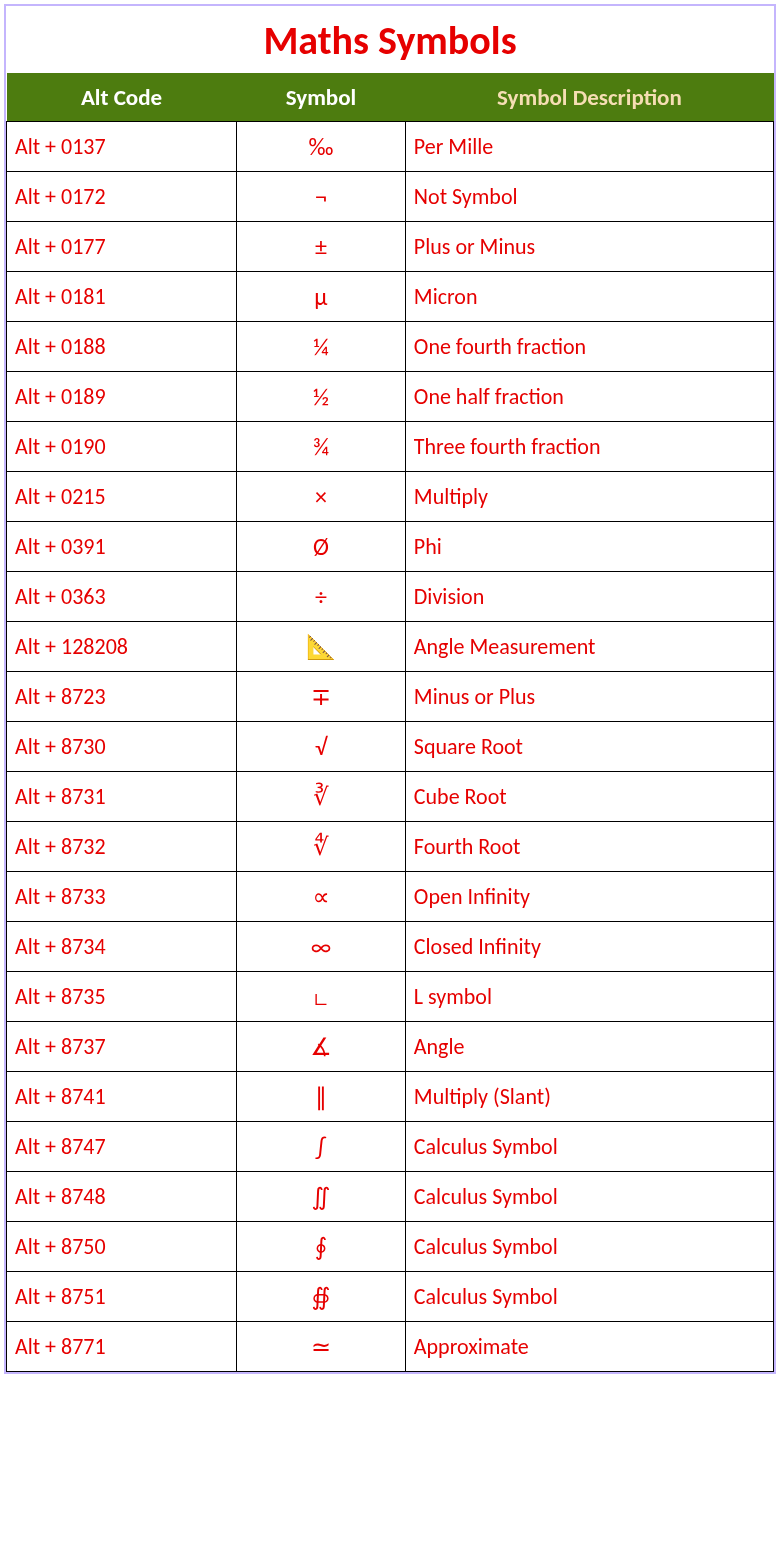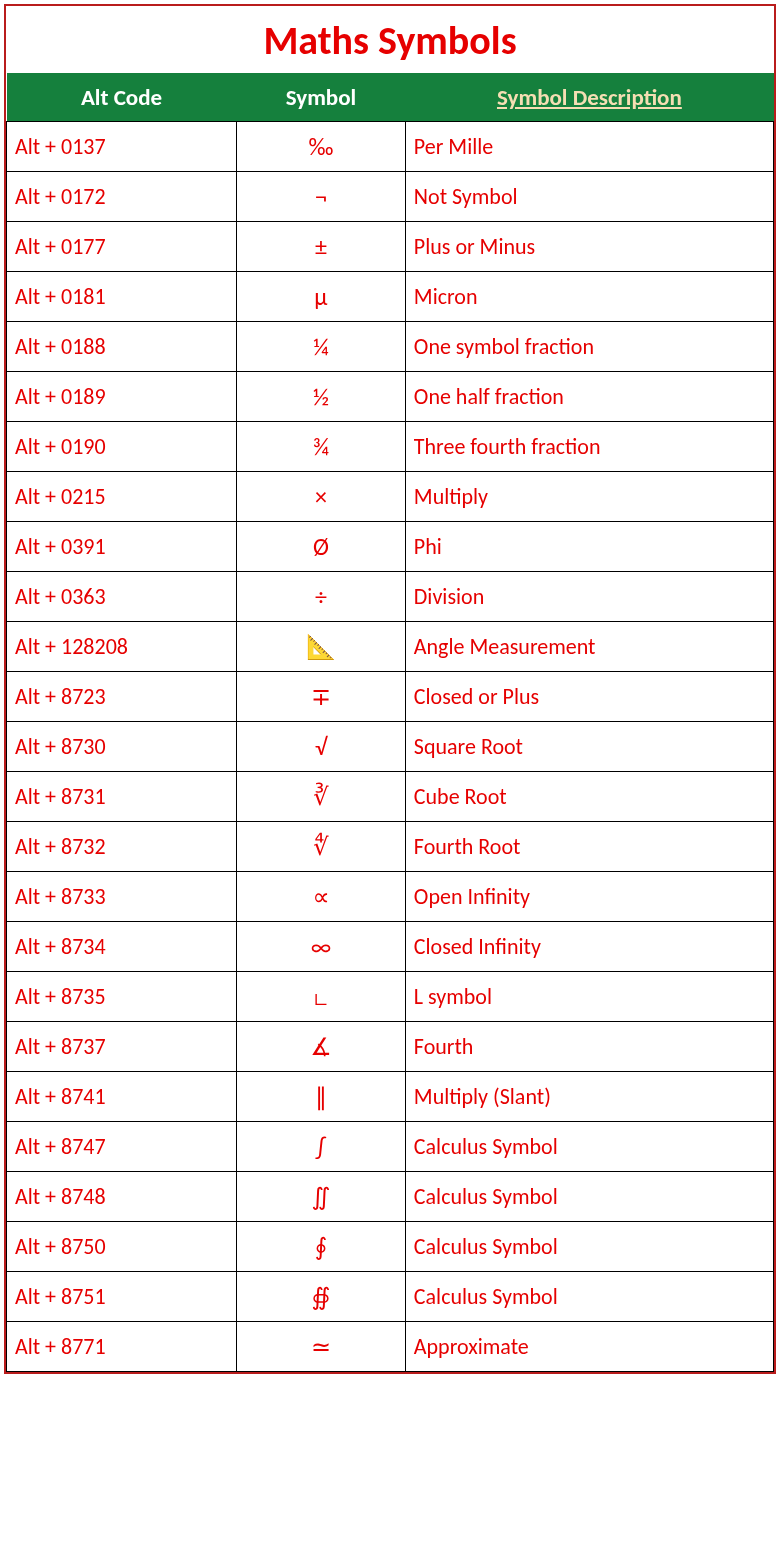--- a/index.html
+++ b/index.html
@@ -7,54 +7,53 @@
       padding: 0;
       box-sizing: border-box;
     }
     body {
       font-family: Calibri, 'Segoe UI', Arial, sans-serif;
       background: #ffffff;
       padding: 4px;
       width: 780px;
     }
     .container {
-      border: 2px solid #b91c1c;
+      border: 2px solid #c4b5fd;
       background: #ffffff;
     }
     .title {
       text-align: center;
       color: #e60000;
       font-size: 40px;
       font-weight: bold;
       padding: 10px 0 8px 0;
     }
     table {
       width: 100%;
       border-collapse: collapse;
     }
     thead tr {
-      background: #15803d;
+      background: #4d7c0f;
     }
     thead th {
       color: #ffffff;
       font-weight: bold;
       font-size: 23px;
       padding: 10px 8px;
       text-align: center;
     }
     thead th:nth-child(1) {
       width: 30%;
     }
     thead th:nth-child(2) {
       width: 22%;
     }
     thead th:nth-child(3) {
       width: 48%;
       color: #f5deb3;
-      text-decoration: underline;
     }
     tbody td {
       border: 1px solid #000000;
       color: #e60000;
       font-size: 22px;
       padding: 10px 8px;
       vertical-align: middle;
     }
     tbody td:nth-child(1) {
       text-align: left;
@@ -97,21 +96,21 @@
           <td>Plus or Minus</td>
         </tr>
         <tr>
           <td>Alt + 0181</td>
           <td>µ</td>
           <td>Micron</td>
         </tr>
         <tr>
           <td>Alt + 0188</td>
           <td>¼</td>
-          <td>One symbol fraction</td>
+          <td>One fourth fraction</td>
         </tr>
         <tr>
           <td>Alt + 0189</td>
           <td>½</td>
           <td>One half fraction</td>
         </tr>
         <tr>
           <td>Alt + 0190</td>
           <td>¾</td>
           <td>Three fourth fraction</td>
@@ -132,21 +131,21 @@
           <td>Division</td>
         </tr>
         <tr>
           <td>Alt + 128208</td>
           <td>📐</td>
           <td>Angle Measurement</td>
         </tr>
         <tr>
           <td>Alt + 8723</td>
           <td>∓</td>
-          <td>Closed or Plus</td>
+          <td>Minus or Plus</td>
         </tr>
         <tr>
           <td>Alt + 8730</td>
           <td>√</td>
           <td>Square Root</td>
         </tr>
         <tr>
           <td>Alt + 8731</td>
           <td>∛</td>
           <td>Cube Root</td>
@@ -167,21 +166,21 @@
           <td>Closed Infinity</td>
         </tr>
         <tr>
           <td>Alt + 8735</td>
           <td>∟</td>
           <td>L symbol</td>
         </tr>
         <tr>
           <td>Alt + 8737</td>
           <td>∡</td>
-          <td>Fourth</td>
+          <td>Angle</td>
         </tr>
         <tr>
           <td>Alt + 8741</td>
           <td>∥</td>
           <td>Multiply (Slant)</td>
         </tr>
         <tr>
           <td>Alt + 8747</td>
           <td>∫</td>
           <td>Calculus Symbol</td>

